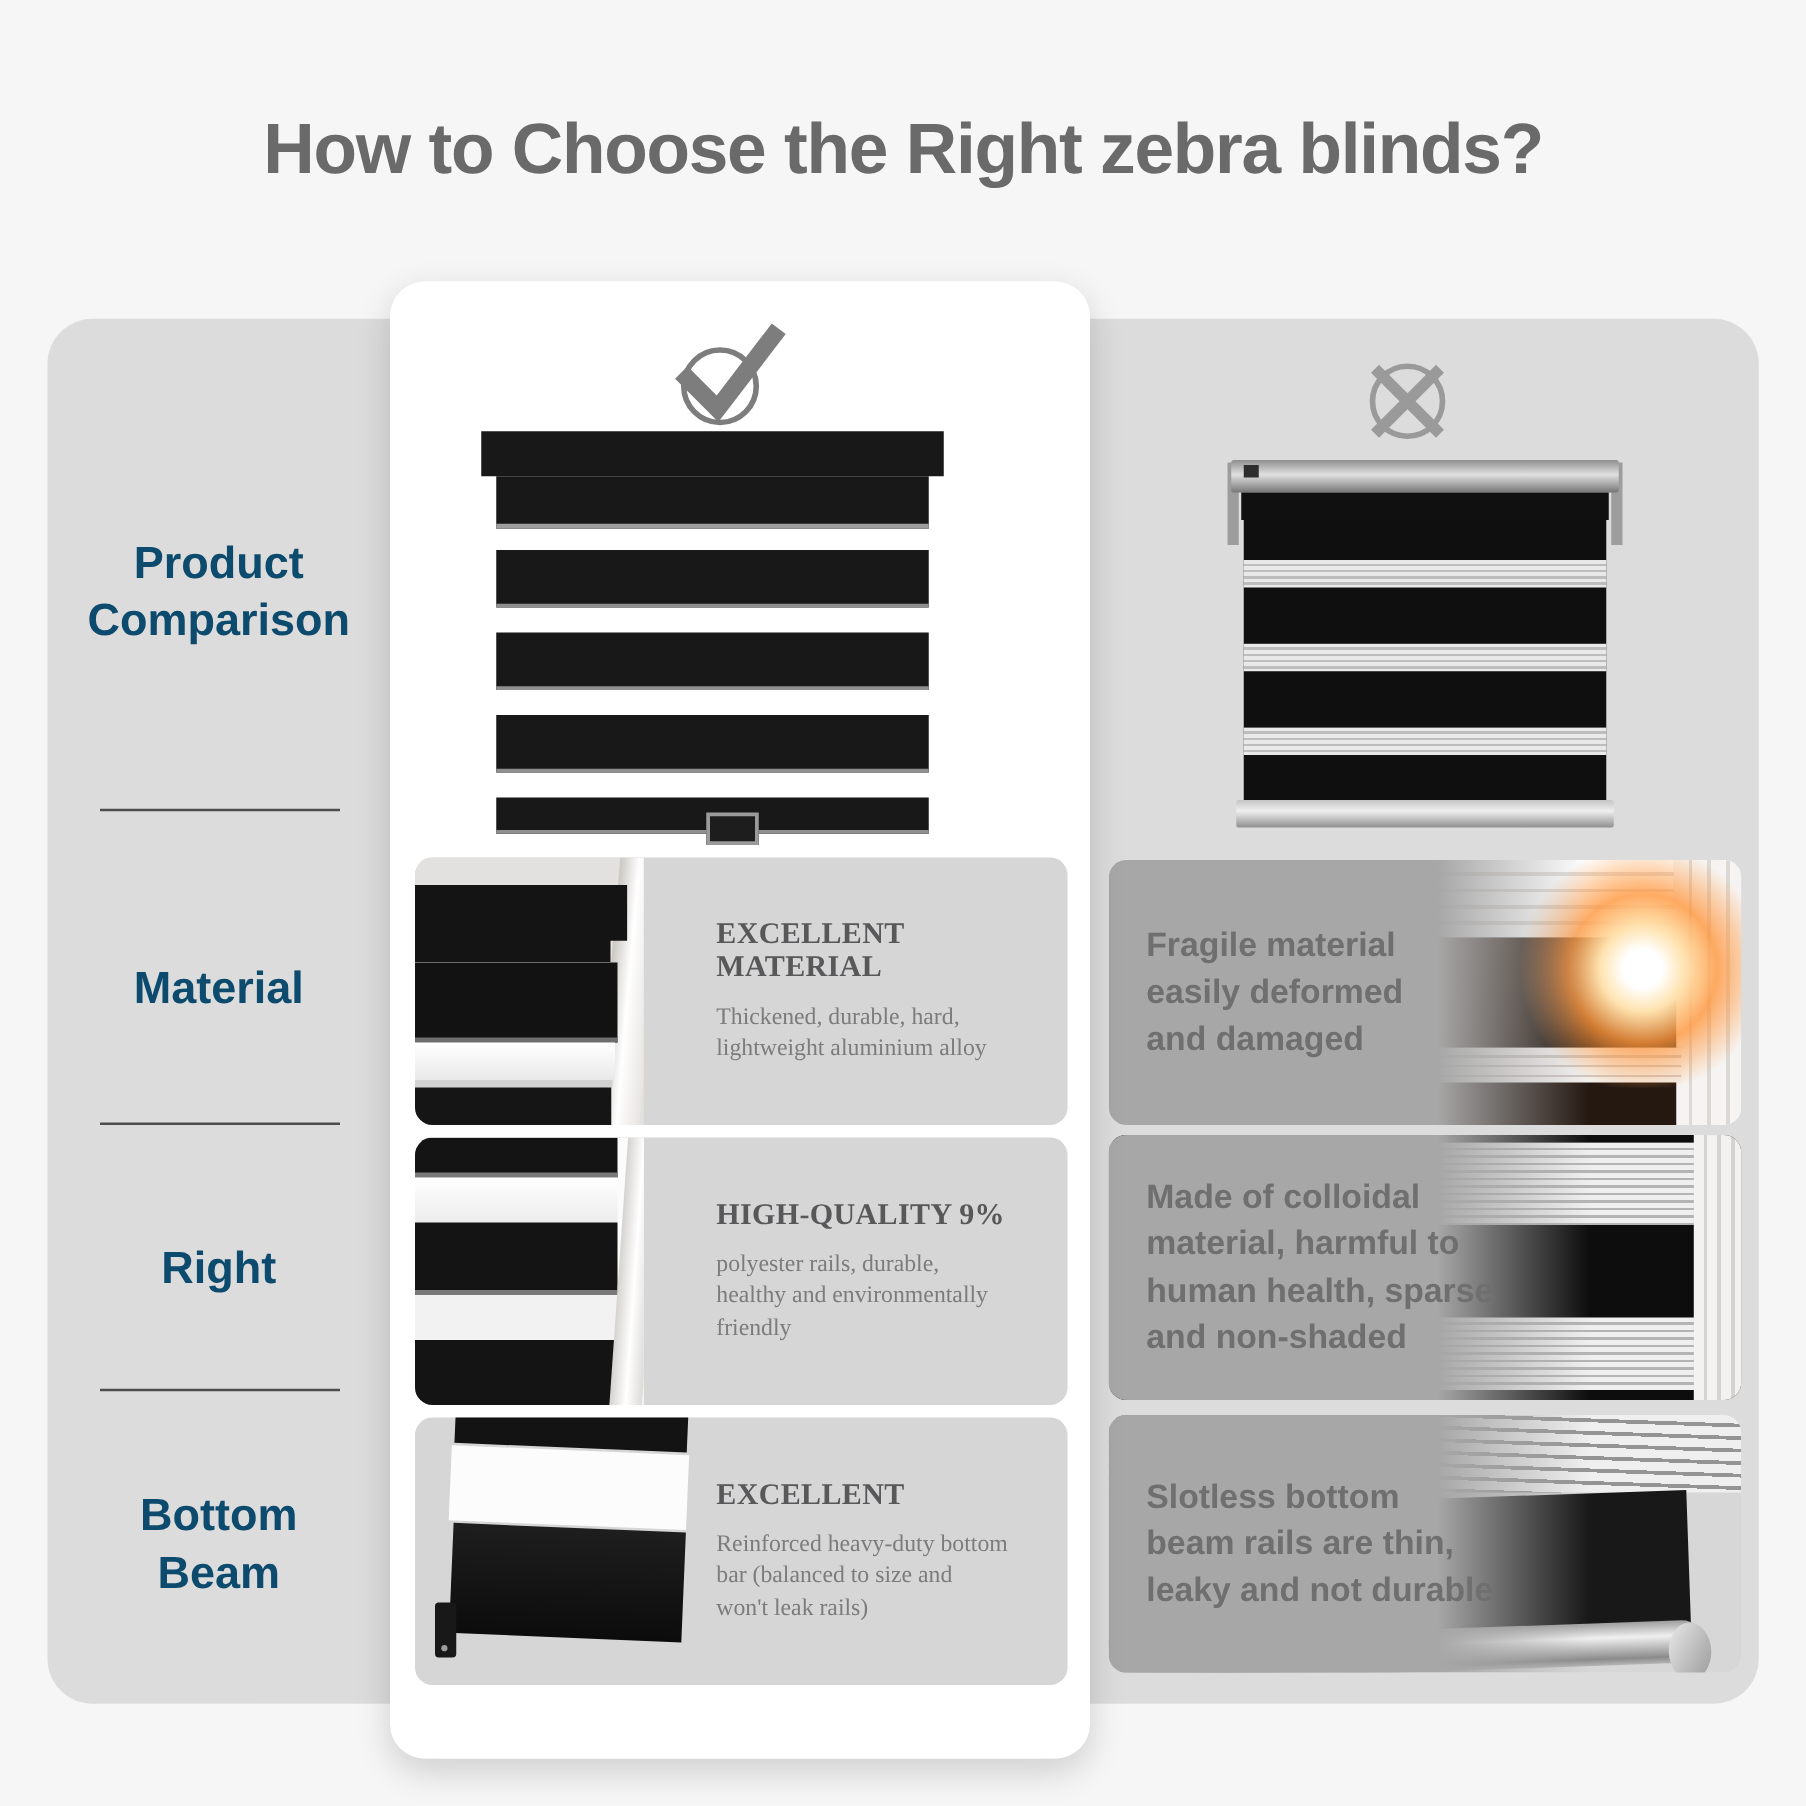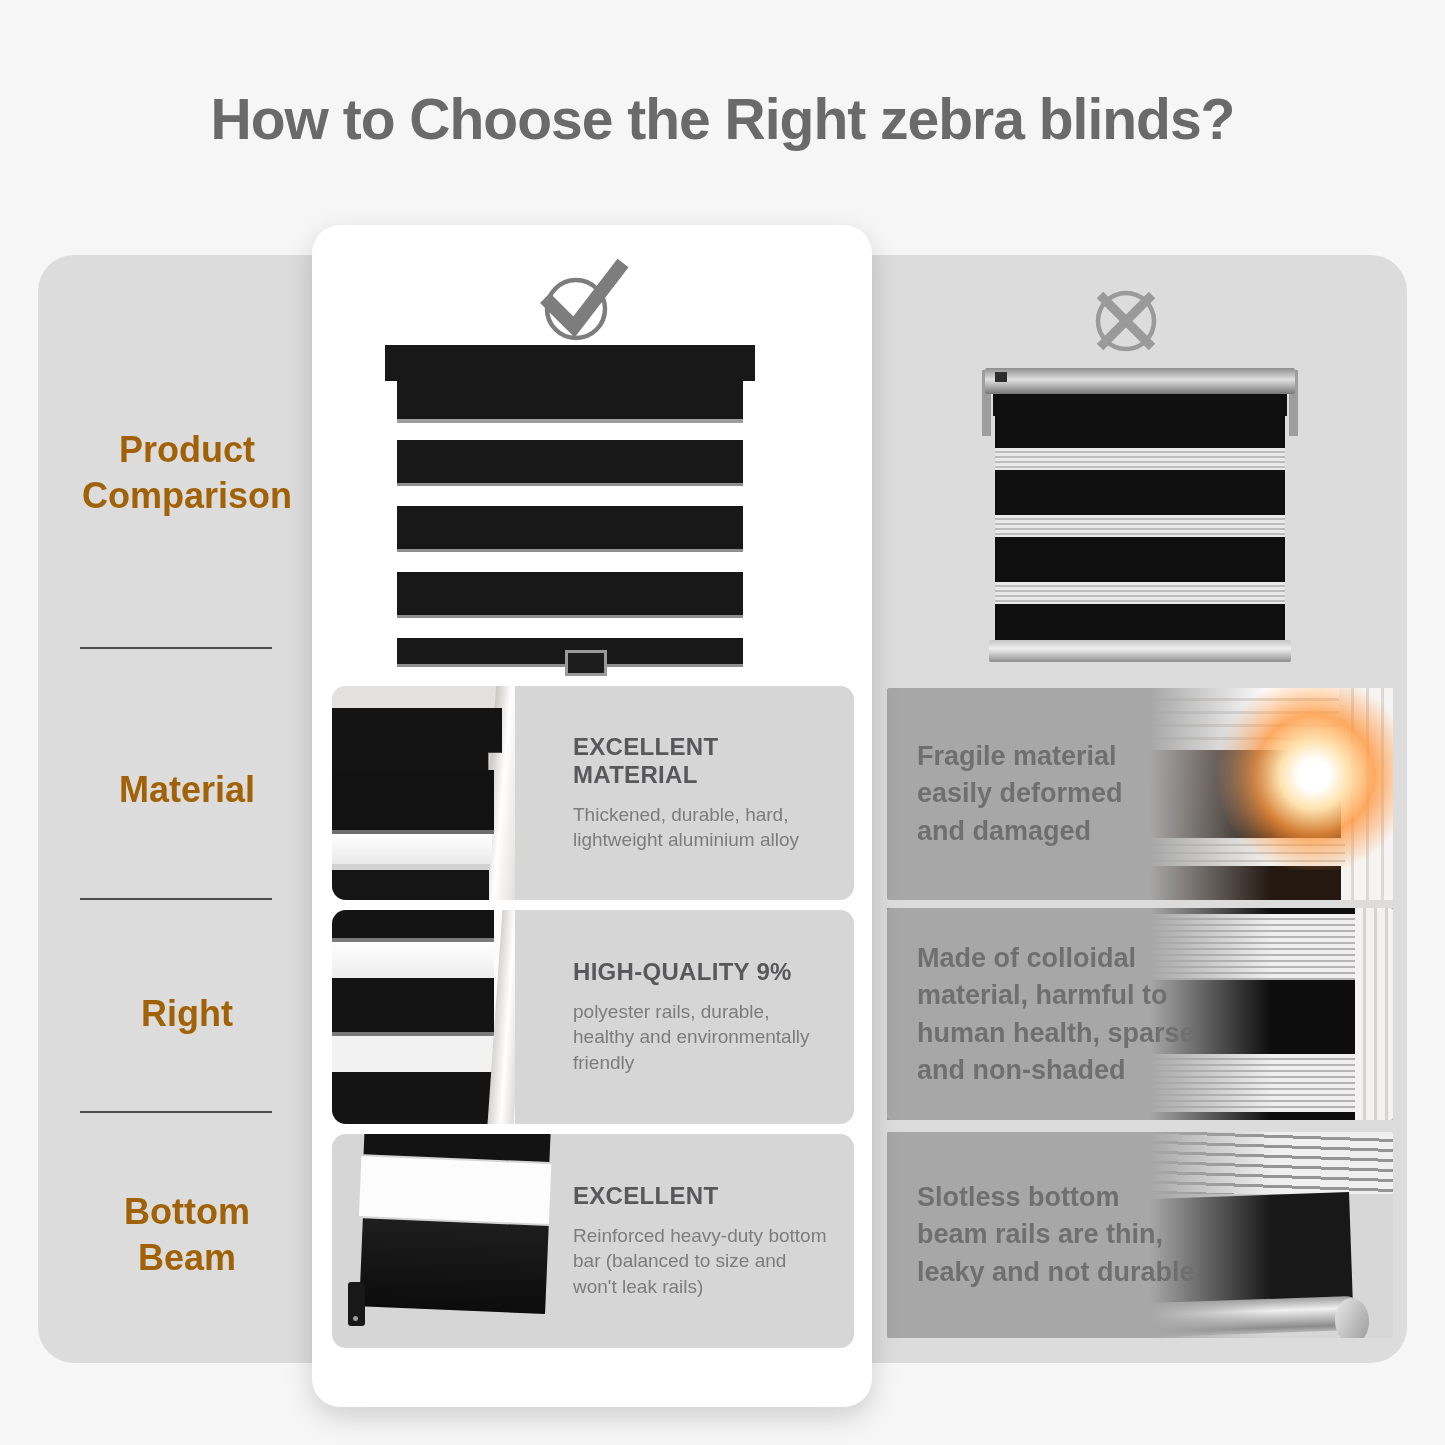--- a/index.html
+++ b/index.html
@@ -10,21 +10,21 @@
   
   .title{position:absolute;left:0;top:86px;width:1445px;text-align:center;
     font-size:57px;font-weight:bold;color:#6a6a6a;letter-spacing:-1px;margin:0;}
 
   
   .gray-panel{position:absolute;left:38px;top:255px;width:1369px;height:1108px;
     background:#dcdcdc;border-radius:36px;}
 
   
   .row-label{position:absolute;left:0;width:274px;text-align:center;
-    font-size:36px;font-weight:bold;color:#a16207;line-height:1.28;white-space:pre-line;padding-left:12px;}
+    font-size:36px;font-weight:bold;color:#0c4a6e;line-height:1.28;white-space:pre-line;}
   .lbl-pc{top:172px;}
   .lbl-mat{top:512px;}
   .lbl-fab{top:736px;}
   .lbl-bb{top:934px;}
   .divider{position:absolute;left:42px;width:192px;height:2px;background:#4d4d4d;}
   .dv1{top:392px;} .dv2{top:643px;} .dv3{top:856px;}
 
   
   .white-card{position:absolute;left:312px;top:225px;width:560px;height:1182px;
     background:#ffffff;border-radius:28px;box-shadow:0 10px 28px rgba(0,0,0,0.16);}
@@ -39,21 +39,21 @@
   .gp-cass-body{position:absolute;left:12px;top:36px;width:346px;height:38px;background:#181818;border-bottom:4px solid #9e9e9e;}
   .gp-band{position:absolute;left:12px;width:346px;height:43px;background:#181818;border-bottom:3px solid #8f8f8f;}
   .gp-b1{top:95px;} .gp-b2{top:161px;} .gp-b3{top:227px;}
   .gp-bottom{position:absolute;left:12px;top:293px;width:346px;height:26px;background:#181818;border-bottom:3px solid #8f8f8f;}
   .gp-clip{position:absolute;left:180px;top:305px;width:36px;height:20px;background:#1d1d1d;border:3px solid #9a9a9a;}
 
   
   .mid-row{position:absolute;left:20px;width:522px;height:214px;background:#d6d6d6;
     border-radius:14px;overflow:hidden;}
   .mr-mat{top:461px;} .mr-fab{top:685px;} .mr-bb{top:909px;}
-  .mid-text{position:absolute;left:241px;top:50%;transform:translateY(-50%);width:275px;}
+  .mid-text{position:absolute;left:241px;top:50%;transform:translateY(-50%);width:275px;font-family:Liberation Serif, serif;}
   .mid-heading{font-size:24px;font-weight:bold;color:#58585a;letter-spacing:.3px;}
   .mid-body{font-size:19px;color:#7c7c7c;line-height:1.34;margin-top:13px;white-space:pre-line;}
 
   .mid-photo{position:absolute;left:0;top:0;width:183px;height:214px;}
 
   
   .ph-material{background:#e3e1df;overflow:hidden;}
   .frame-strip{position:absolute;right:-6px;top:-8px;width:34px;height:230px;
     background:linear-gradient(90deg,#c9c6c2,#ffffff 45%,#e7e4e1);transform:skewX(-5deg);}
   .pm-cass{position:absolute;left:0;top:22px;width:170px;height:62px;background:#141414;
@@ -92,21 +92,21 @@
   .bp-endL{left:-3px;} .bp-endR{right:-3px;}
   .bp-roll{position:absolute;left:8px;top:26px;width:294px;height:22px;background:#101010;}
   .bp-fabric{position:absolute;left:10px;top:48px;width:290px;height:224px;background:#0f0f0f;}
   .bp-sheer{position:absolute;left:0;width:290px;height:22px;
     background:repeating-linear-gradient(180deg,#e9e9e9 0 3px,#bdbdbd 3px 5px);}
   .bp-sh1{top:32px;} .bp-sh2{top:99px;} .bp-sh3{top:166px;}
   .bp-bottomrail{position:absolute;left:4px;bottom:0;width:302px;height:22px;
     background:linear-gradient(180deg,#c4c4c4,#efefef 40%,#8f8f8f);border-radius:2px;}
 
   
-  .bad-row{position:absolute;left:849px;width:506px;height:212px;border-radius:2px;overflow:hidden;}
+  .bad-row{position:absolute;left:849px;width:506px;height:212px;border-radius:14px;overflow:hidden;}
   .br-mat{top:433px;} .br-fab{top:653px;} .br-bb{top:877px;height:206px;}
   .bad-overlay{position:absolute;left:0;top:0;width:100%;height:100%;
     background:linear-gradient(90deg,rgba(167,167,167,1) 0%,rgba(167,167,167,1) 52%,rgba(167,167,167,0) 76%);}
   .bad-text{position:absolute;left:30px;top:50%;transform:translateY(-50%);width:420px;
     font-size:27px;font-weight:bold;color:#6f6f6f;line-height:1.38;white-space:pre-line;}
   .bad-photo{position:absolute;left:0;top:0;width:100%;height:100%;}
 
   
   .bw-base{background:#f2f0ee;}
   .bw-dark{position:absolute;left:90px;top:62px;right:52px;bottom:0;

